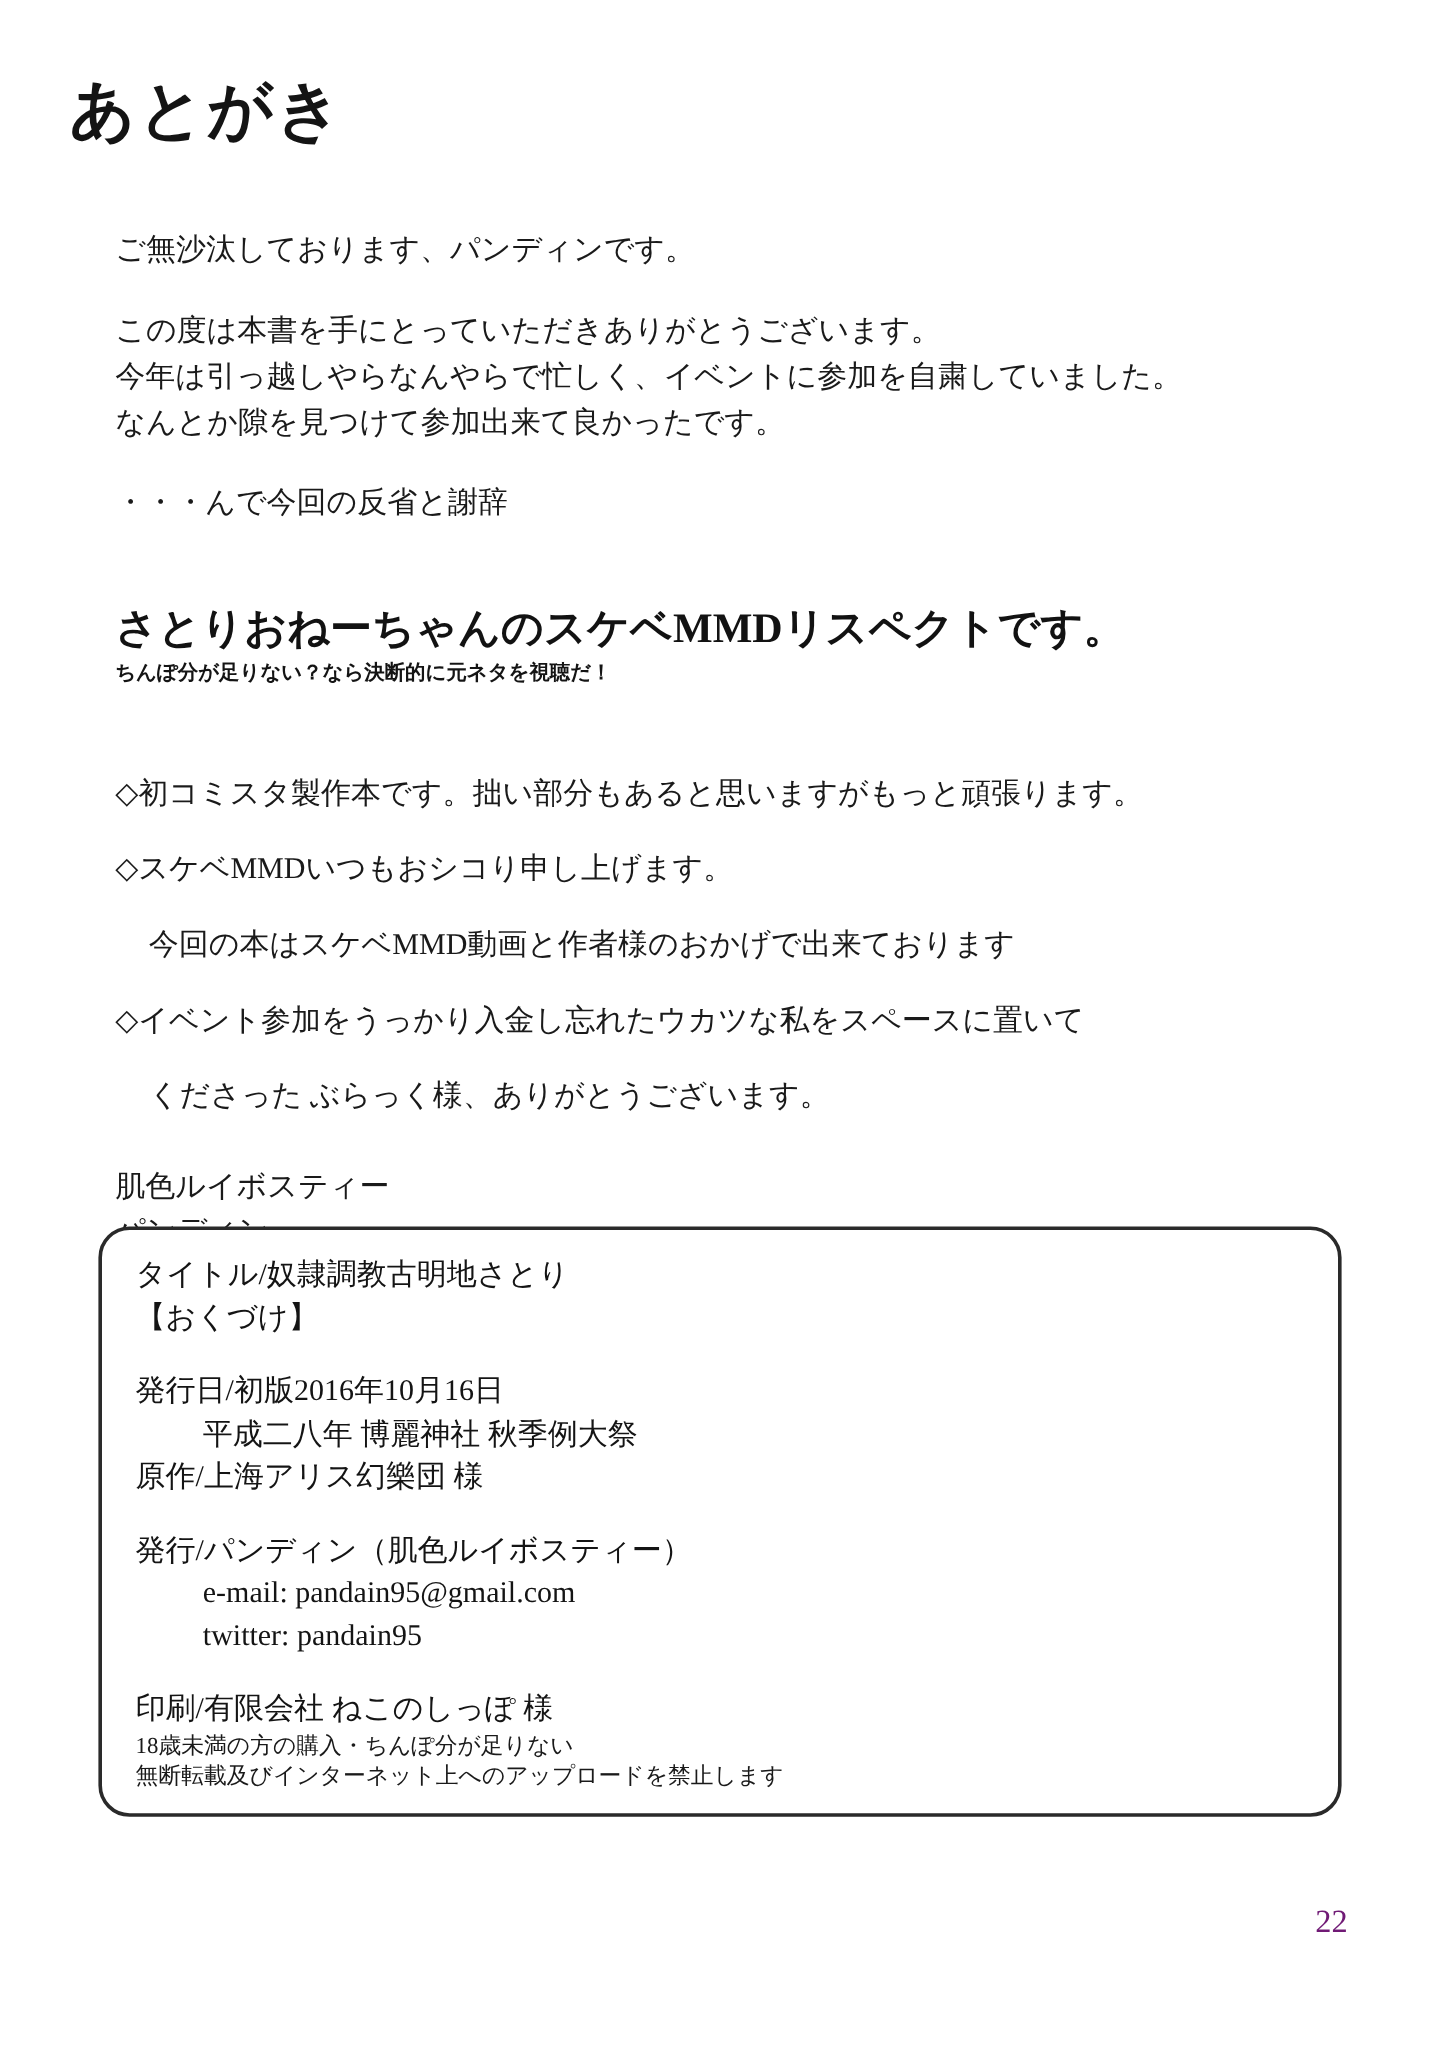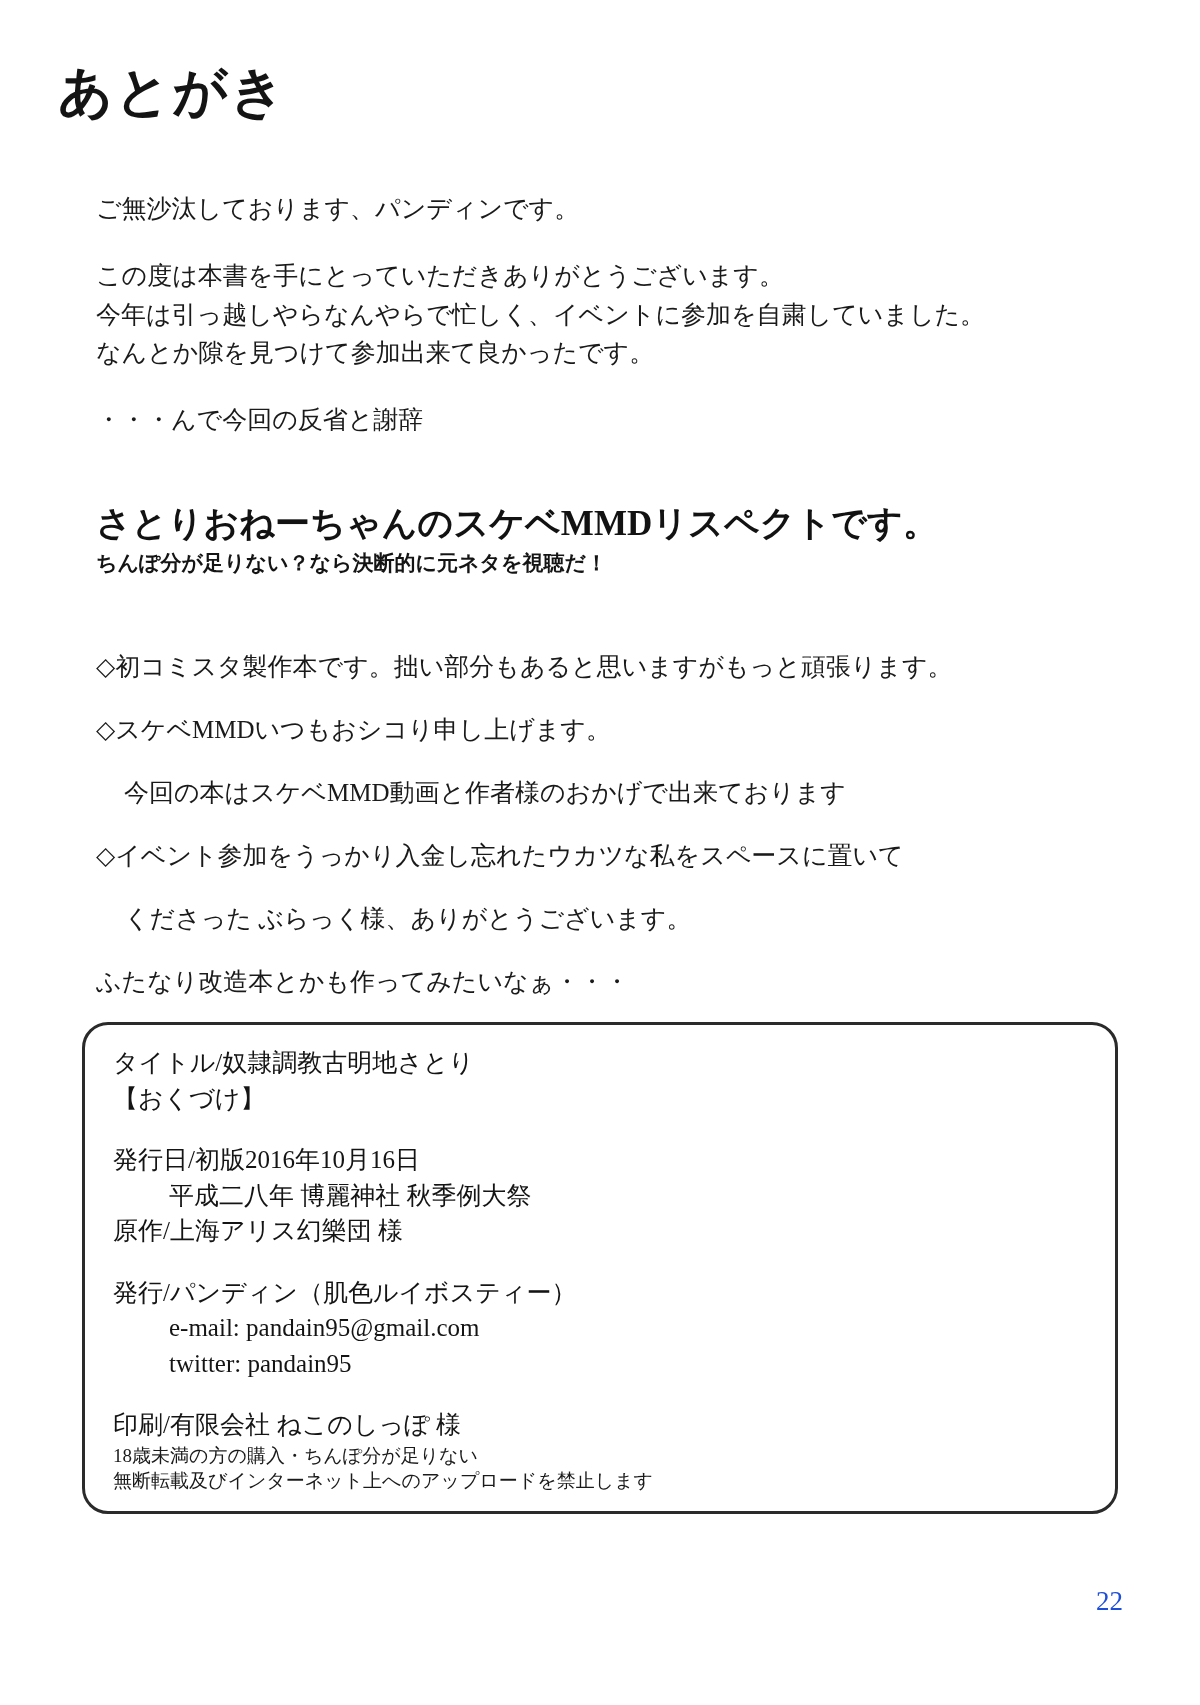--- a/index.html
+++ b/index.html
@@ -64,21 +64,21 @@
   
   .big-line {
     font-size: 35px;
     font-weight: bold;
     letter-spacing: 0px;
     line-height: 1.25;
     margin: 0;
     color: #121212;
   }
   .big-sub {
-    font-size: 21px;
+    font-size: 17px;
     font-weight: bold;
     line-height: 1.3;
     margin: 4px 0 0 0;
     color: #141414;
   }
 
   
   .bullet-item {
     margin: 0 0 26px 0;
     font-size: 25px;
@@ -129,21 +129,21 @@
     line-height: 1.35;
     color: #1a1a1a;
   }
 
   
   .page-number {
     position: absolute;
     left: 1096px;
     top: 1586px;
     font-size: 27px;
-    color: #1d4ed8;
+    color: #701a75;
     font-family: "Liberation Serif", serif;
   }
 </style>
 </head>
 <body>
 
 <div class="page">
 
   <div class="afterword-title">あとがき</div>
 
@@ -173,21 +173,20 @@
     <div class="bullet-item">
       <p class="line">◇スケベMMDいつもおシコり申し上げます。</p>
       <span class="cont">今回の本はスケベMMD動画と作者様のおかげで出来ております</span>
     </div>
 
     <div class="bullet-item">
       <p class="line">◇イベント参加をうっかり入金し忘れたウカツな私をスペースに置いて</p>
       <span class="cont">くださった ぶらっく様、ありがとうございます。</span>
     </div>
 
-    <p class="para">ふたなり改造本とかも作ってみたいなぁ・・・</p>
 
     <div class="spacer-sm"></div>
 
     <p class="sig">肌色ルイボスティー</p>
     <p class="sig">パンディン</p>
   </div>
 
   <div class="colophon">
     <div class="colophon-inner">
 

